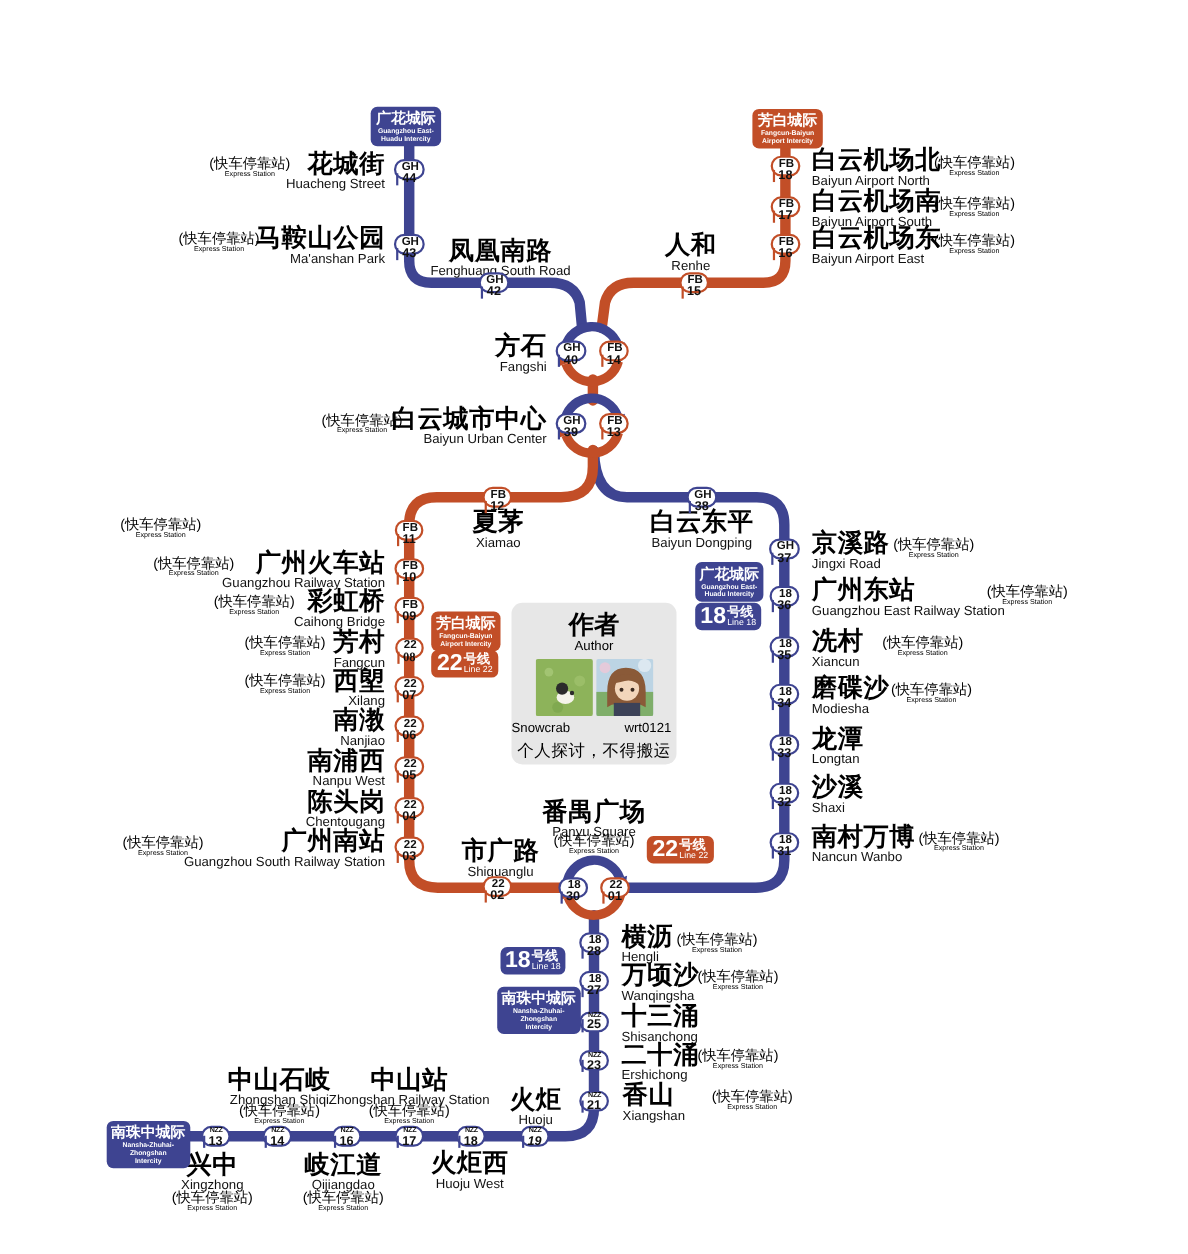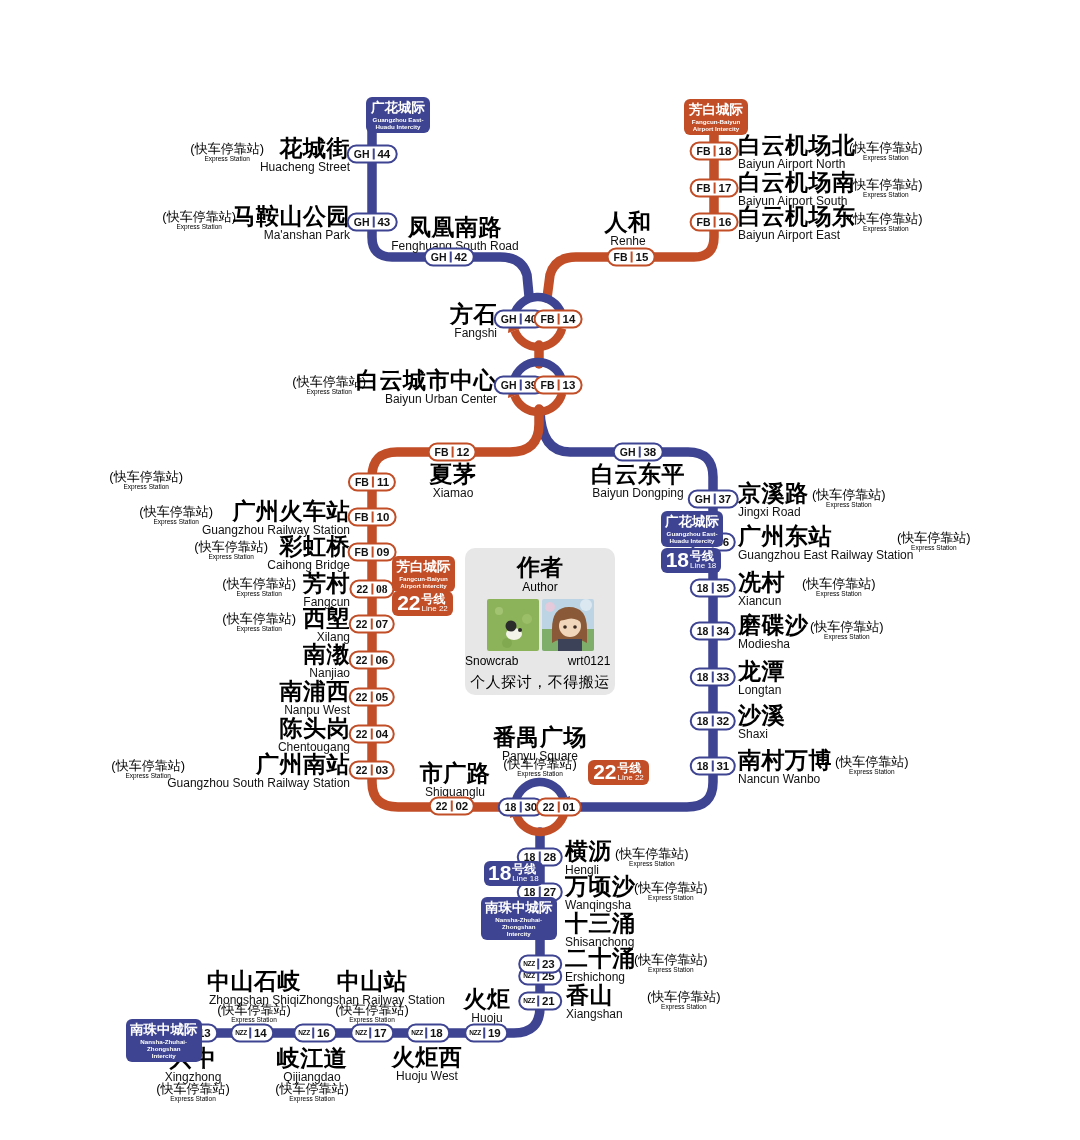--- a/index.html
+++ b/index.html
@@ -3,21 +3,21 @@
 <meta charset="utf-8">
 <style>
   :root{ --blue:#3e4491; --orange:#c24e27; --boxbg:#e7e7e7; }
   html,body{margin:0;padding:0;background:#fff;}
   #map{position:relative;width:1080px;height:1140px;background:#fff;overflow:hidden;
        font-family:"Liberation Sans","DejaVu Sans",sans-serif;}
   #lines{position:absolute;left:0;top:0;}
 
   .pill{position:absolute;transform:translate(-50%,-50%);display:flex;align-items:center;
         background:#fff;border:2.2px solid;border-radius:11px;height:19px;box-sizing:border-box;
-        font-weight:bold;color:#111;z-index:3;}
+        font-weight:bold;color:#111;z-index:3;flex-direction:column;}
   .pill.blue{border-color:var(--blue);}
   .pill.orange{border-color:var(--orange);}
   .pill .code{font-size:10.5px;padding:0 3px 0 5px;line-height:1;}
   .pill .code.small{font-size:6.5px;letter-spacing:-0.3px;padding:0 2px 0 3px;}
   .pill .num{font-size:11.5px;padding:0 5px 0 3px;line-height:1;border-left:2px solid;}
   .pill.blue .num{border-left-color:var(--blue);}
   .pill.orange .num{border-left-color:var(--orange);}
 
   .st{position:absolute;color:#000;z-index:2;}
   .st .zh{font-size:23px;font-weight:bold;line-height:1.02;white-space:nowrap;letter-spacing:0.5px;}
@@ -26,21 +26,21 @@
   .st.right{text-align:right;}
   .st.left{text-align:left;}
 
   .express{position:absolute;text-align:center;color:#000;white-space:nowrap;z-index:2;}
   .express .exzh{font-size:13px;line-height:1.05;}
   .express .exen{font-size:6.5px;line-height:1;}
   .express.center{transform:translateX(-50%);}
 
   .badge{position:absolute;color:#fff;border-radius:6px;text-align:center;
          padding:3px 4px;box-sizing:border-box;z-index:4;}
-  .badge.blue{background:var(--blue);margin-left:29px;}
+  .badge.blue{background:var(--blue);}
   .badge.orange{background:var(--orange);}
   .badge .bzh{font-size:13.5px;font-weight:bold;line-height:1.15;white-space:nowrap;}
   .badge .ben{font-size:6.2px;line-height:1.15;font-weight:bold;}
   .badge.line{display:flex;align-items:center;justify-content:center;gap:1px;padding:2px 4px;}
   .badge.line .bbig{font-size:21px;font-weight:bold;line-height:0.95;}
   .badge.line .bside{display:flex;flex-direction:column;align-items:flex-start;}
   .badge.line .bsuf{font-size:12px;font-weight:bold;line-height:1;}
   .badge.line .blen{font-size:8px;line-height:1.1;}
 
   .author-box{position:absolute;left:465px;top:548px;width:150px;height:147px;
@@ -444,21 +444,21 @@
       <div class="num" style="display: block;">27</div>
     </div>
     <div class="st left" style="left: 565px; top: 875px;">
       <div class="zh">万顷沙</div>
       <div class="en">Wanqingsha</div>
     </div>
     <div class="express left" style="left: 634px; top: 881px;">
       <div class="exzh">(快车停靠站)</div>
       <div class="exen">Express Station</div>
     </div>
-    <div class="pill blue" style="left: 540px; top: 976px;">
+    <div class="pill blue" style="left: 540px; top: 929px; justify-content: center;">
       <div class="code small" style="display: block;">NZZ</div>
       <div class="num" style="display: block;">25</div>
     </div>
     <div class="st left" style="left: 565px; top: 912px;">
       <div class="zh">十三涌</div>
       <div class="en">Shisanchong</div>
     </div>
     <div class="pill blue" style="left: 540px; top: 964px;">
       <div class="code small" style="display: block;">NZZ</div>
       <div class="num" style="display: block;">23</div>
@@ -478,21 +478,21 @@
     <div class="st left" style="left: 566px; top: 984px;">
       <div class="zh">香山</div>
       <div class="en">Xiangshan</div>
     </div>
     <div class="express left" style="left: 647px; top: 990px;">
       <div class="exzh">(快车停靠站)</div>
       <div class="exen">Express Station</div>
     </div>
     <div class="pill blue" style="left: 486px; top: 1033px;">
       <div class="code small" style="display: block;">NZZ</div>
-      <div class="num" style="display: block;">19</div>
+      <div class="num" style="display: block; font-style: italic;">19</div>
     </div>
     <div class="st center" style="left: 487px; top: 988px;">
       <div class="zh">火炬</div>
       <div class="en">Huoju</div>
     </div>
     <div class="pill blue" style="left: 428px; top: 1033px;">
       <div class="code small" style="display: block;">NZZ</div>
       <div class="num" style="display: block;">18</div>
     </div>
     <div class="st center" style="left: 427px; top: 1046px;">

